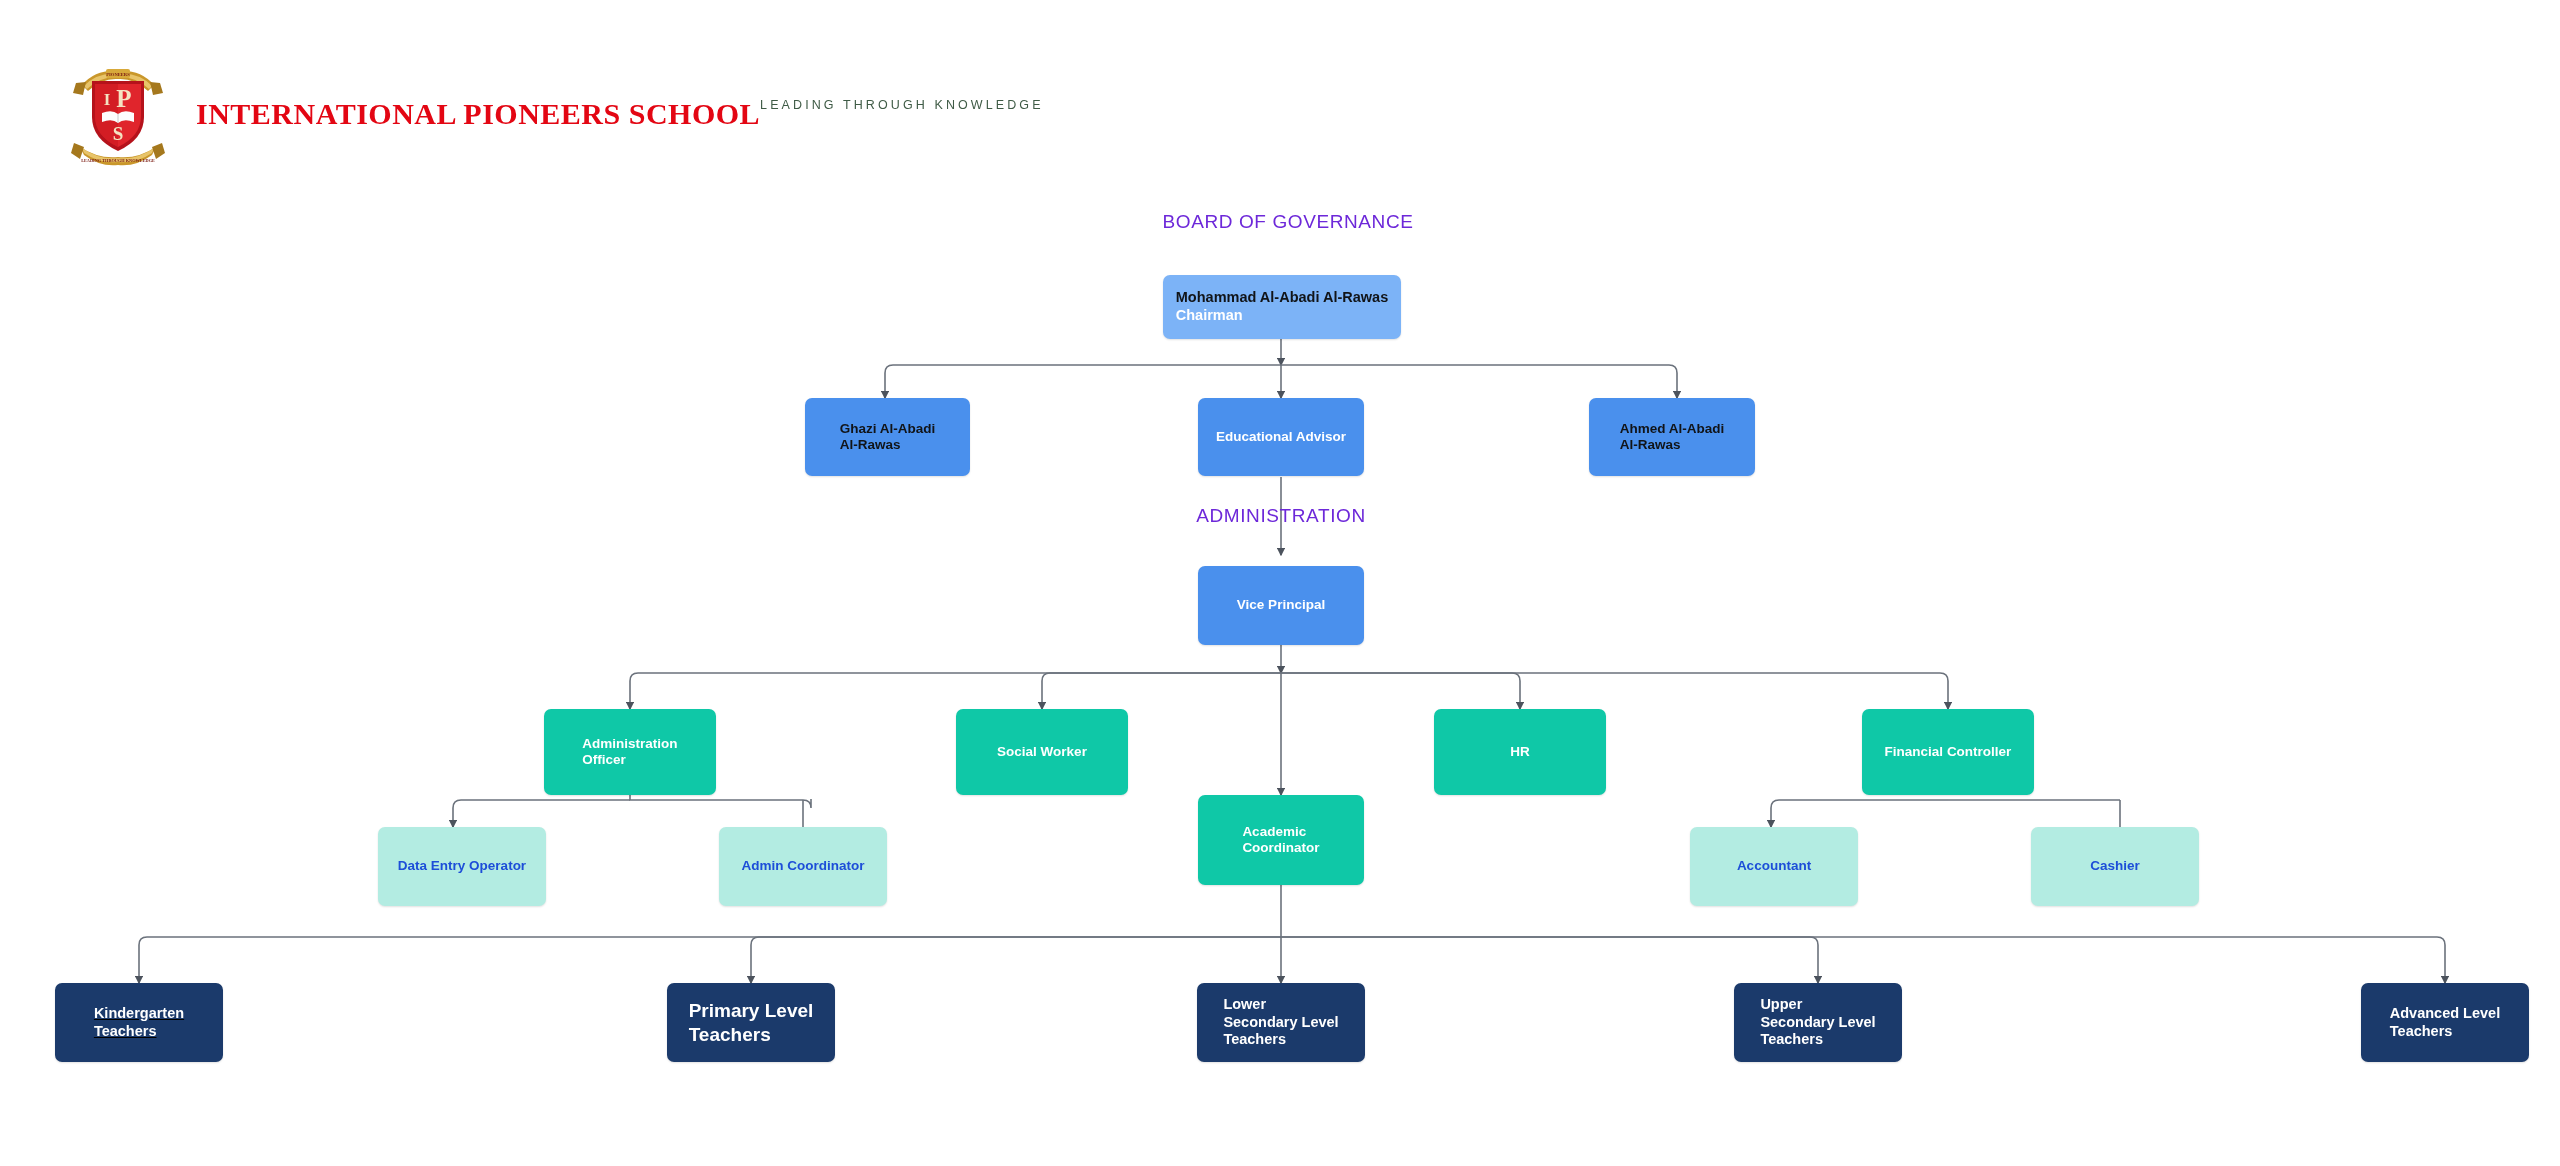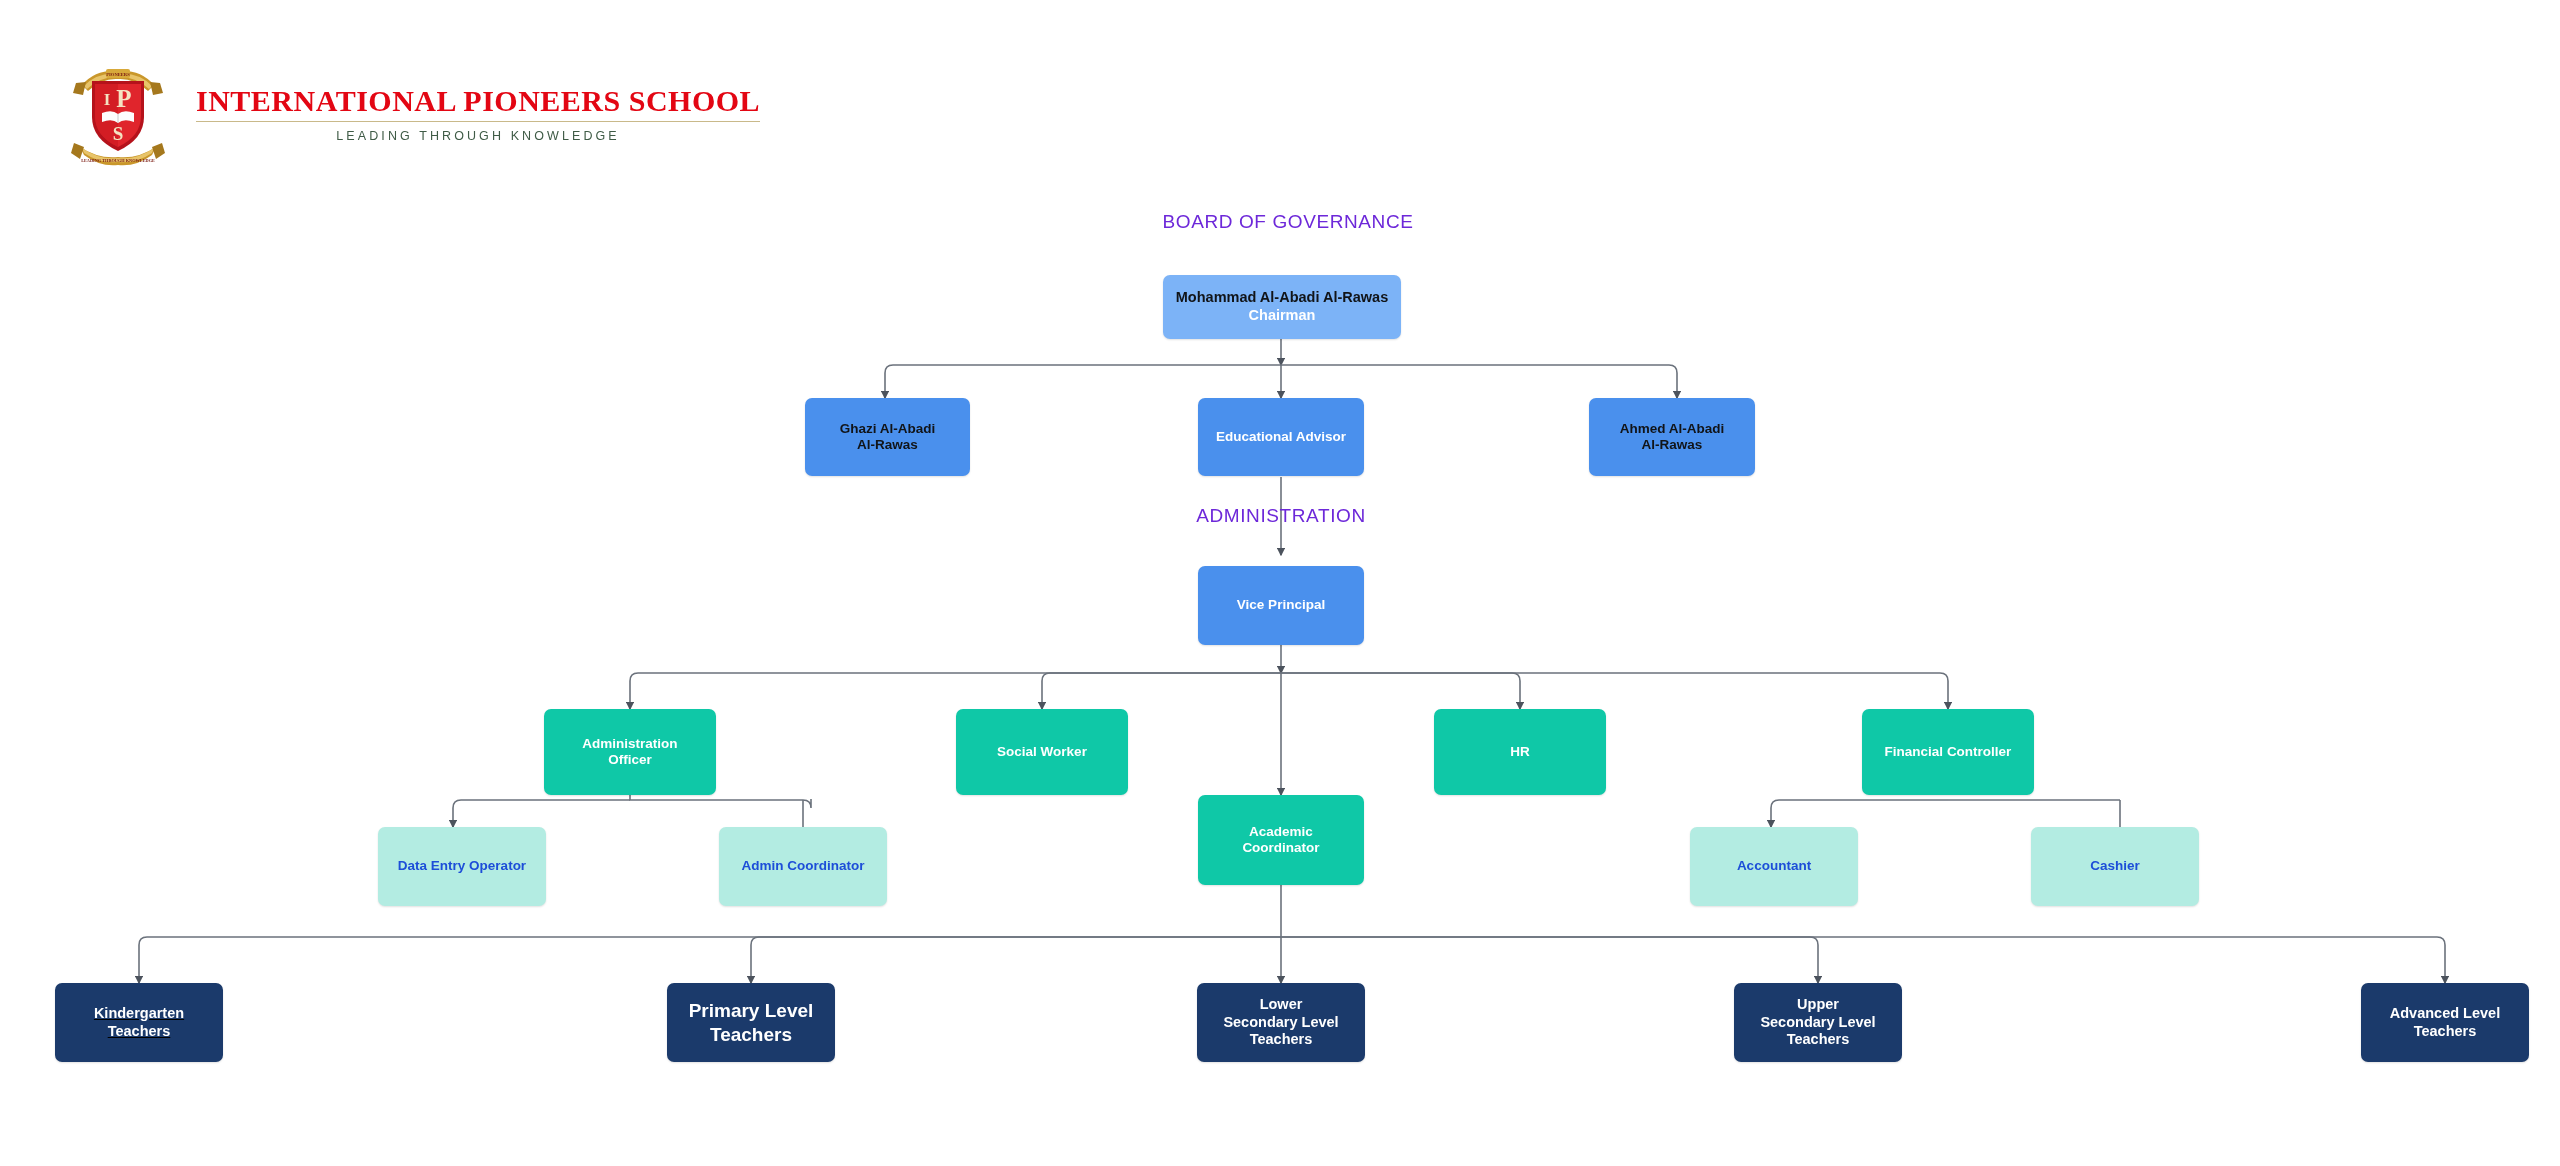--- a/index.html
+++ b/index.html
@@ -17,21 +17,21 @@
   
   #logo-header {
     position: absolute;
     left: 62px;
     top: 55px;
     display: flex;
     align-items: center;
     gap: 22px;
   }
   #crest { width: 112px; height: 118px; display: block; }
-  #wordmark { display: flex; flex-direction: column; }
+  #wordmark { display: flex; flex-direction: row; }
   #school-name {
     font-size: 30px;
     font-weight: bold;
     letter-spacing: 0.5px;
     color: #e30613;
     font-family: "Liberation Serif", serif;
     line-height: 1.05;
     white-space: nowrap;
   }
   #wordmark-rule {
@@ -75,21 +75,21 @@
     transform: translateX(-50%);
   }
 
   
   .node {
     position: absolute;
     border-radius: 7px;
     display: flex;
     align-items: center;
     justify-content: center;
-    text-align: center;
+    text-align: left;
     font-weight: bold;
     line-height: 1.22;
     padding: 4px 8px;
     box-shadow: 0 1px 2px rgba(0,0,0,0.12);
   }
   .node-line { display: block; }
 
   .node.lvl-chairman  { background: #7cb3f7; }
   .node.lvl-board     { background: #4a90ed; }
   .node.lvl-admin     { background: #4a90ed; }

